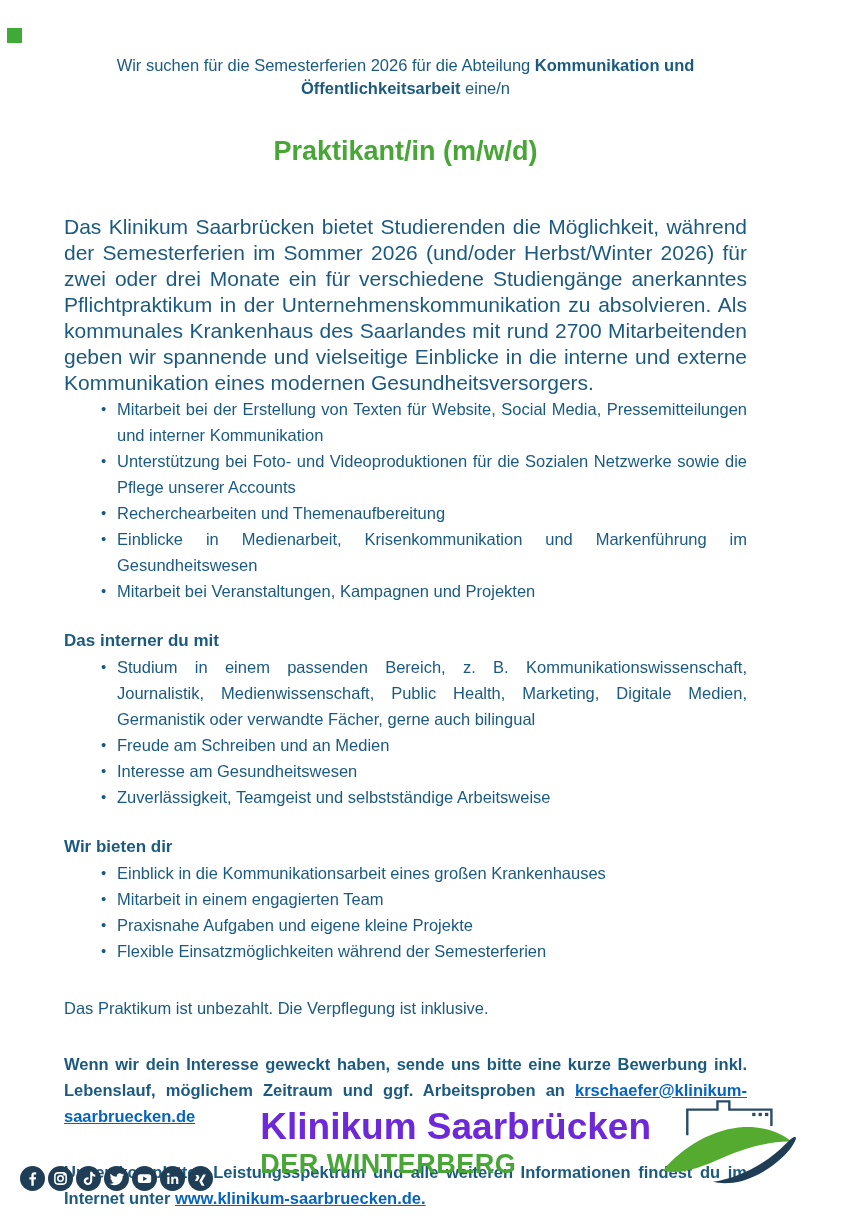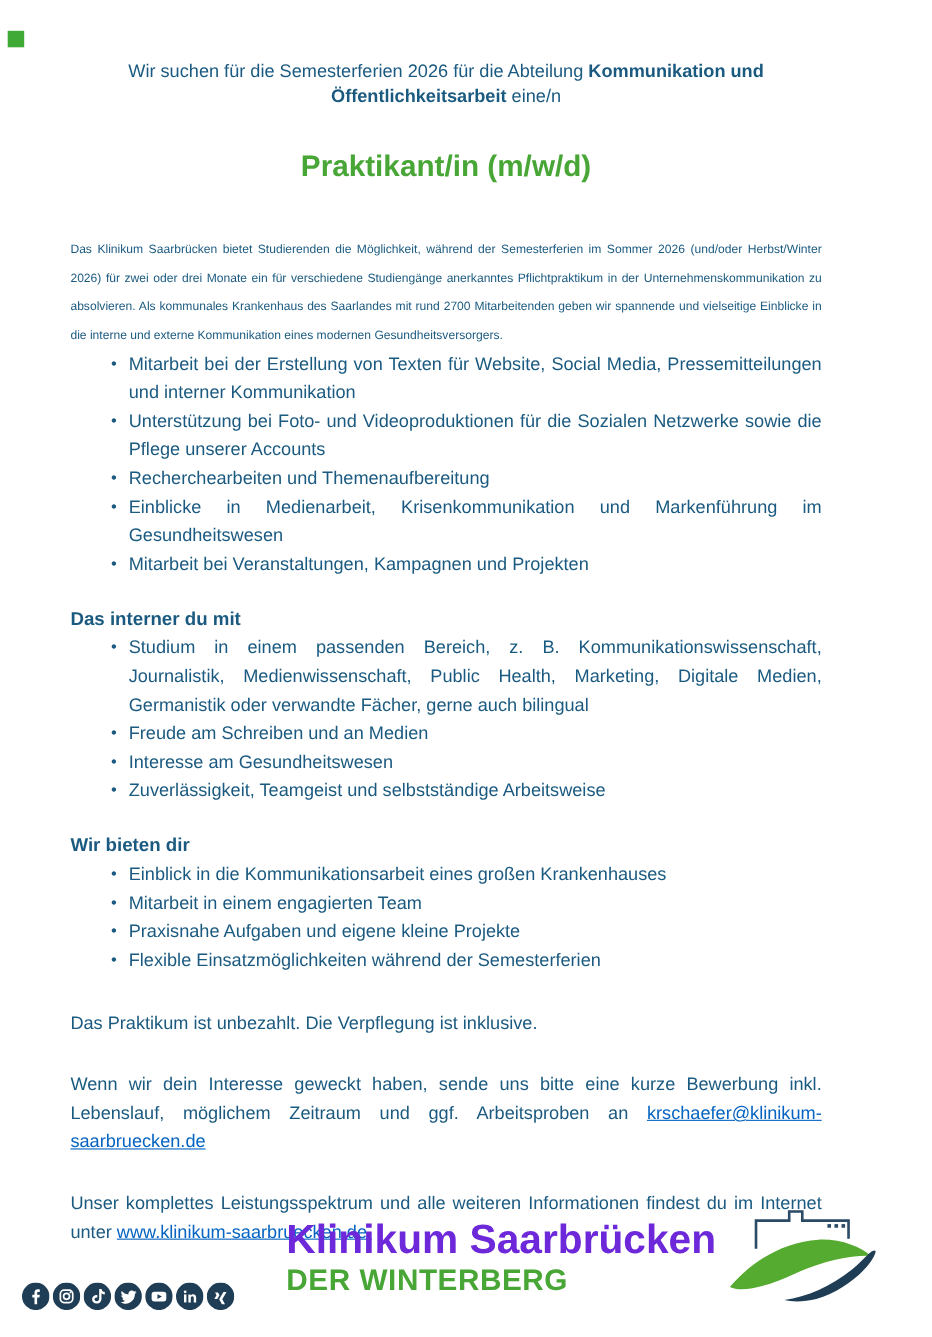--- a/index.html
+++ b/index.html
@@ -5,29 +5,29 @@
   html,body { margin:0; padding:0; }
   body {
     width:847px; height:1215px; background:#ffffff; overflow:hidden;
     font-family:"Liberation Sans", sans-serif; color:#1b5a80; position:relative;
   }
   .corner-square { position:absolute; left:7px; top:28px; width:15px; height:15px; background:#3faa35; }
   .content { padding:54px 100px 0 64px; }
   .intro { text-align:center; font-size:16.5px; line-height:23px; max-width:624px; margin:0 auto; }
   .intro b { font-weight:bold; }
   .doc-title { text-align:center; color:#47a635; font-size:27px; font-weight:bold; margin:36px 0 0 0; }
-  .lead { text-align:justify; font-size:11px; line-height:26px; margin:47px 0 0 0; }
+  .lead { text-align:justify; font-size:21px; line-height:26px; margin:47px 0 0 0; }
   .section-heading { font-size:17px; font-weight:bold; margin:0 0 3px 0; }
   .mt-lg { margin-top:44px; }
   .mt-md { margin-top:27px; }
   ul.bullets { margin:0; padding:0 0 0 36px; list-style:none; }
   ul.bullets li { text-align:justify; font-size:16.5px; line-height:26px; padding-left:17px; position:relative; }
   ul.bullets li::before { content:"\2022"; position:absolute; left:1px; top:0; font-size:15px; }
   .note { font-size:16.5px; line-height:26px; margin-top:31px; }
-  .para { text-align:justify; font-size:16.5px; line-height:26px; margin-top:30px; }
+  .para { text-align:justify; font-size:16.5px; line-height:26px; margin-top:30px;font-weight:bold; }
   a.doc-link { color:#0563c1; text-decoration:underline; }
   .footer { position:absolute; left:0; right:0; bottom:14px; display:flex; justify-content:space-between; align-items:flex-end; padding:0 38px 10px 20px; }
   .footer-left { display:flex; flex-direction:column; }
   .social-row { display:flex; gap:3px; }
   .social-icon { width:25px; height:25px; display:block; }
   .site-url { margin-top:9px; font-size:17.5px; color:#1f3d55; letter-spacing:0.3px; }
   .logo-block { display:flex; align-items:center; gap:6px; }
   .logo-text { display:flex; flex-direction:column; align-items:flex-start; line-height:1.15; }
   .logo-line1 { color:#6d28d9; font-weight:bold; font-size:37px; }
   .logo-line2 { color:#47a635; font-weight:bold; font-size:27px; letter-spacing:0.5px; }

